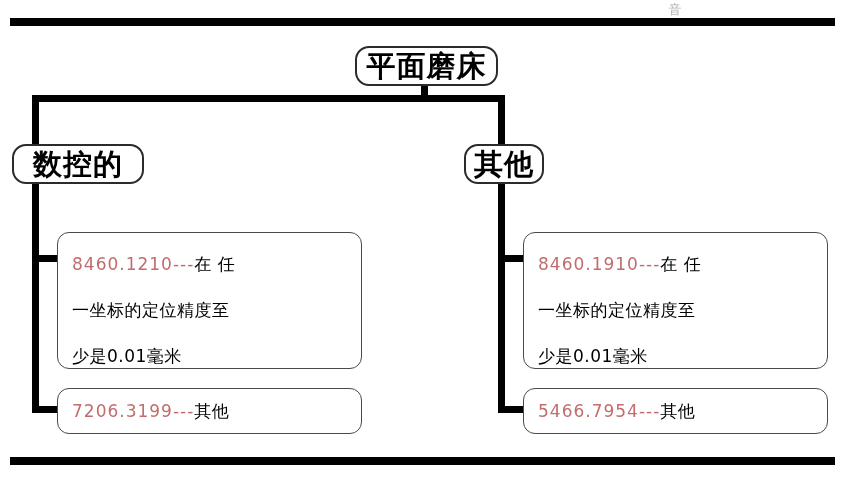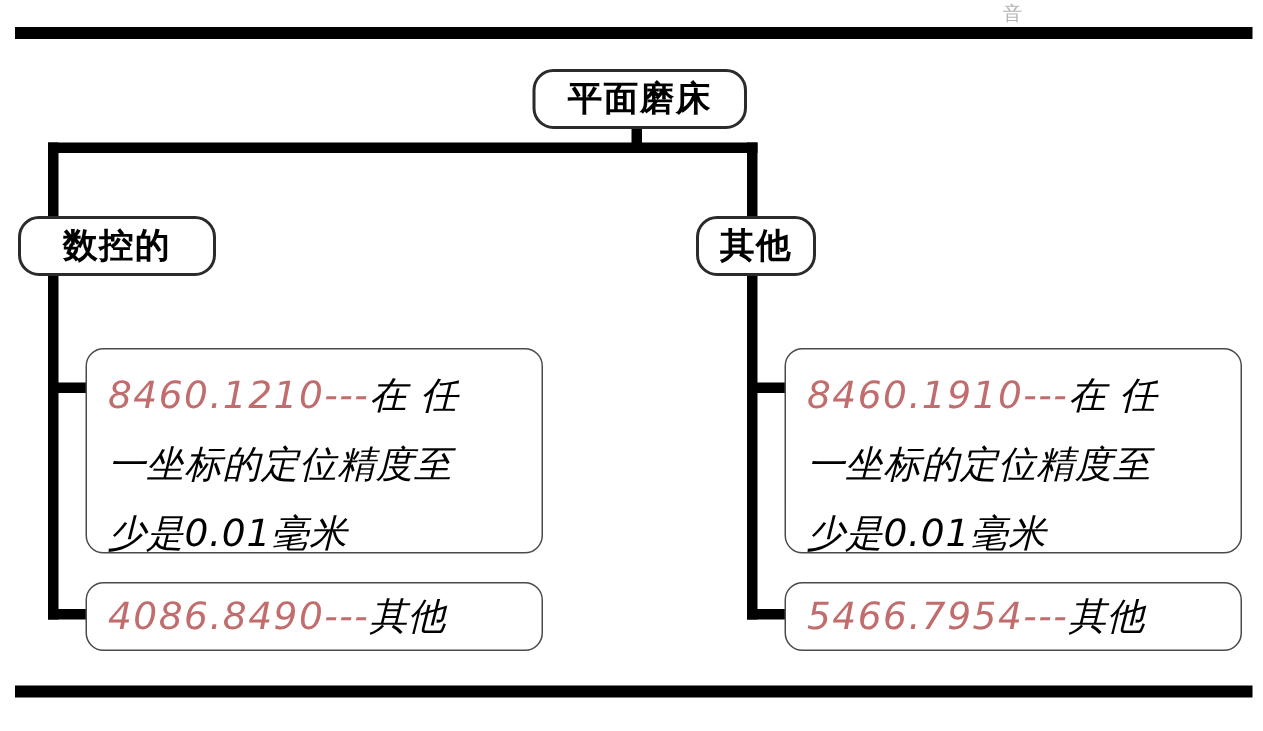--- a/index.html
+++ b/index.html
@@ -52,21 +52,21 @@
     box-sizing: border-box;
     background: #ffffff;
     border: 2px solid #2b2b2b;
     border-radius: 14px;
     display: flex;
     align-items: center;
     justify-content: center;
     z-index: 5;
   }
   .node-label {
-    font-size: 23px;
+    font-size: 29px;
     font-weight: 600;
     color: #000000;
     letter-spacing: 1px;
     line-height: 1;
     white-space: nowrap;
   }
 
   #node-root     { left: 355px; top: 46px;  width: 143px; height: 40px; }
   #node-cnc      { left: 12px;  top: 144px; width: 132px; height: 40px; }
   #node-other    { left: 464px; top: 144px; width: 80px;  height: 40px; }
@@ -75,26 +75,25 @@
   .leaf {
     position: absolute;
     box-sizing: border-box;
     background: #ffffff;
     border: 1px solid #4a4a4a;
     border-radius: 12px;
     z-index: 4;
     padding: 8px 14px 6px 14px;
   }
   .leaf-text {
-    font-size: 25px;
+    font-size: 17px;
     line-height: 46px;
     color: #000000;
     font-weight: 500;
     letter-spacing: 0.5px;
-    font-style: italic;
   }
   .code {
     color: #c16d6d;
     letter-spacing: 1px;
   }
 
   #leaf-l1 { left: 57px;  top: 232px; width: 305px; height: 137px; }
   #leaf-l2 { left: 57px;  top: 388px; width: 305px; height: 46px;  padding-top: 0; padding-bottom: 0; display:flex; align-items:center; }
   #leaf-r1 { left: 523px; top: 232px; width: 305px; height: 137px; }
   #leaf-r2 { left: 523px; top: 388px; width: 305px; height: 46px;  padding-top: 0; padding-bottom: 0; display:flex; align-items:center; }
@@ -152,21 +151,21 @@
     <div class="leaf-text">
       <span>一坐标的定位精度至</span>
     </div>
     <div class="leaf-text">
       <span>少是0.01毫米</span>
     </div>
   </div>
 
   <div class="leaf" id="leaf-l2">
     <div class="leaf-text">
-      <span class="code">4086.8490</span><span class="code">---</span><span>其他</span>
+      <span class="code">7206.3199</span><span class="code">---</span><span>其他</span>
     </div>
   </div>
 
   <div class="leaf" id="leaf-r1">
     <div class="leaf-text">
       <span class="code">8460.1910</span><span class="code">---</span><span>在 任</span>
     </div>
     <div class="leaf-text">
       <span>一坐标的定位精度至</span>
     </div>

